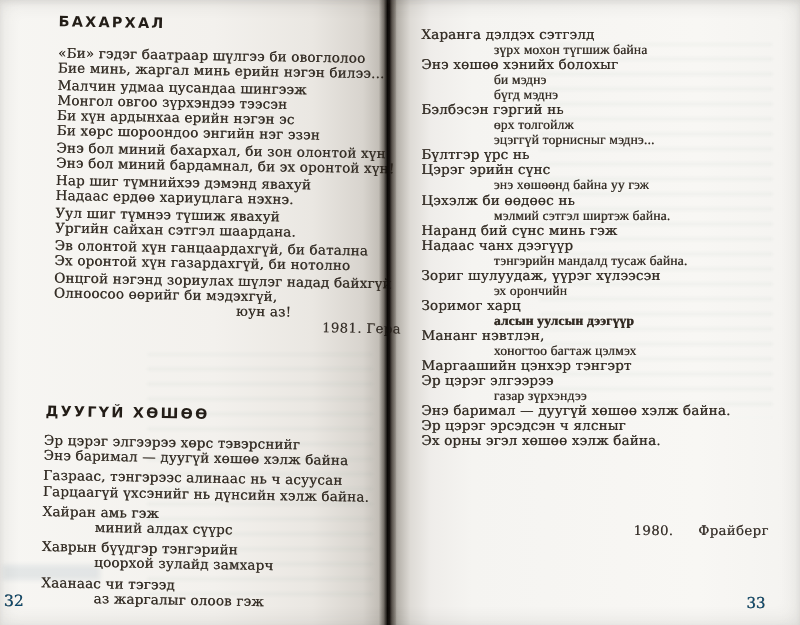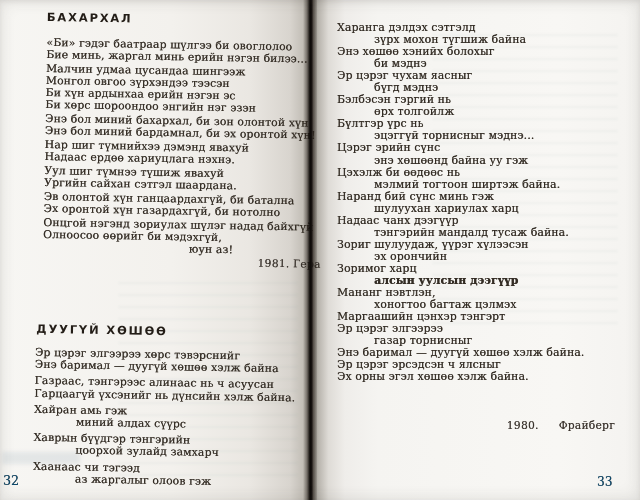--- a/index.html
+++ b/index.html
@@ -44,21 +44,21 @@
   }
   .lines{font-size:10.8px;color:#332c24;letter-spacing:0.15px;
     text-shadow:0.3px 0 rgba(51,44,36,0.75);}
   .line{white-space:nowrap;}
   .p1 .line{height:12px;line-height:12px;}
   .p1 .line.gap{margin-top:2px;}
   .p2 .line{height:12.2px;line-height:12.2px;}
   .p2 .line.gap{margin-top:4px;}
   .pr .line{height:12.05px;line-height:12.05px;}
   .p2 .line.ind1{margin-left:42px;}
-  .pr .line.ind1{margin-left:37px;}
+  .pr .line.ind1{margin-left:58px;font-family:Liberation Serif, serif;}
   .line.ind2{margin-left:146px;}
   .line.bold{font-weight:bold;text-shadow:0.4px 0 rgba(40,33,26,0.9);}
 
   .lp-title1{position:absolute;top:0;left:0;}
   .lp-lines1{position:absolute;top:27px;left:0;}
   .lp-sig{position:absolute;top:243px;left:215px;font-size:10.6px;color:#37302a;
     letter-spacing:0.3px;white-space:nowrap;text-shadow:0.25px 0 rgba(55,48,42,0.6);}
   .lp-title2{position:absolute;top:312px;left:-5px;}
   .lp-lines2{position:absolute;top:337px;left:-6px;}
 
@@ -121,43 +121,41 @@
         <div class="line ind1">аз жаргалыг олоов гэж</div>
       </div>
   </div>
 
   <div class="pagewrap rp">
     <div class="lines pr rp-lines">
         <div class="line">Харанга дэлдэх сэтгэлд</div>
         <div class="line ind1">зүрх мохон түгшиж байна</div>
         <div class="line">Энэ хөшөө хэнийх болохыг</div>
         <div class="line ind1">би мэднэ</div>
-        <div class="line">Эр цэрэг чухам яасныг</div>
         <div class="line ind1">бүгд мэднэ</div>
         <div class="line">Бэлбэсэн гэргий нь</div>
         <div class="line ind1">өрх толгойлж</div>
+        <div class="line ind1">эцэггүй торнисныг мэднэ...</div>
         <div class="line">Бүлтгэр үрс нь</div>
-        <div class="line ind1">эцэггүй торнисныг мэднэ...</div>
         <div class="line">Цэрэг эрийн сүнс</div>
         <div class="line ind1">энэ хөшөөнд байна уу гэж</div>
         <div class="line">Цэхэлж би өөдөөс нь</div>
-        <div class="line ind1">мэлмий тогтоон ширтэж байна.</div>
+        <div class="line ind1">мэлмий сэтгэл ширтэж байна.</div>
         <div class="line">Наранд бий сүнс минь гэж</div>
-        <div class="line ind1">шулуухан хариулах харц</div>
         <div class="line">Надаас чанх дээгүүр</div>
         <div class="line ind1">тэнгэрийн мандалд тусаж байна.</div>
         <div class="line">Зориг шулуудаж, үүрэг хүлээсэн</div>
         <div class="line ind1">эх орончийн</div>
         <div class="line">Зоримог харц</div>
         <div class="line ind1 bold">алсын уулсын дээгүүр</div>
         <div class="line">Мананг нэвтлэн,</div>
         <div class="line ind1">хоногтоо багтаж цэлмэх</div>
         <div class="line">Маргаашийн цэнхэр тэнгэрт</div>
         <div class="line">Эр цэрэг элгээрээ</div>
-        <div class="line ind1">газар торнисныг</div>
+        <div class="line ind1">газар зүрхэндээ</div>
         <div class="line">Энэ баримал — дуугүй хөшөө хэлж байна.</div>
         <div class="line">Эр цэрэг эрсэдсэн ч ялсныг</div>
         <div class="line">Эх орны эгэл хөшөө хэлж байна.</div>
       </div>
     <div class="rp-sig">
       <span class="year">1980.</span><span>Фрайберг</span>
     </div>
   </div>
 
   <div class="page-num pn-left">32</div>

